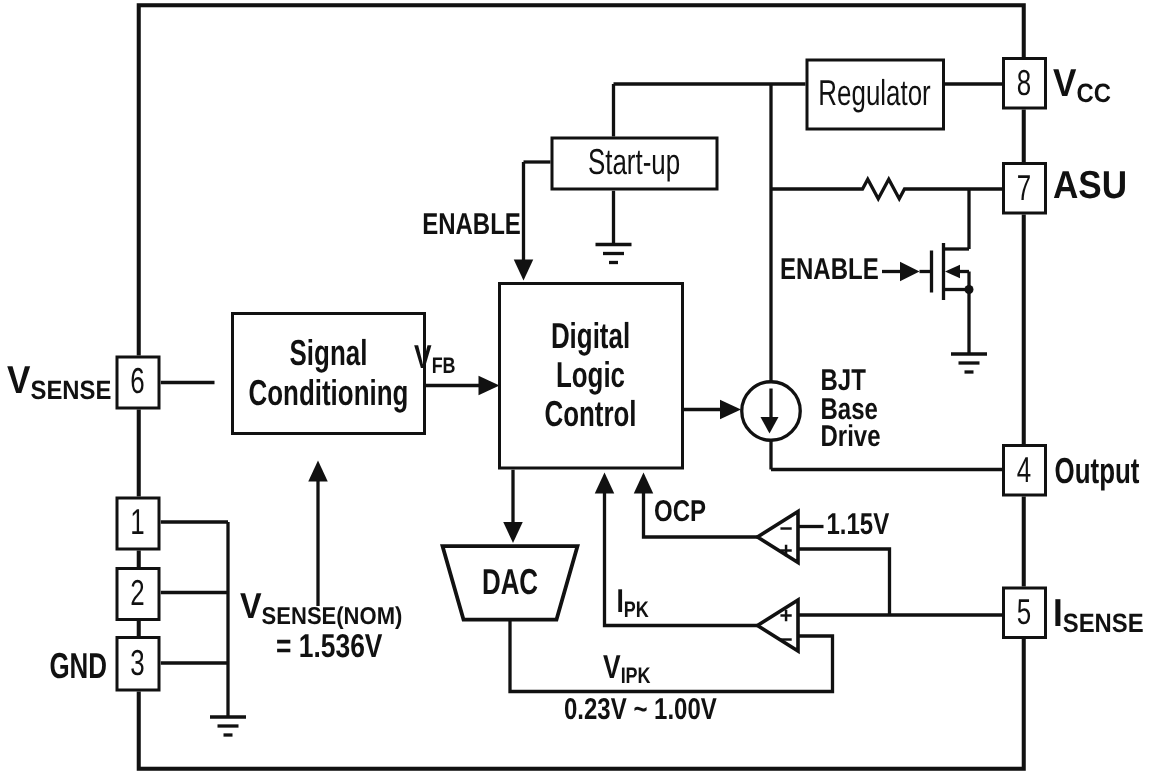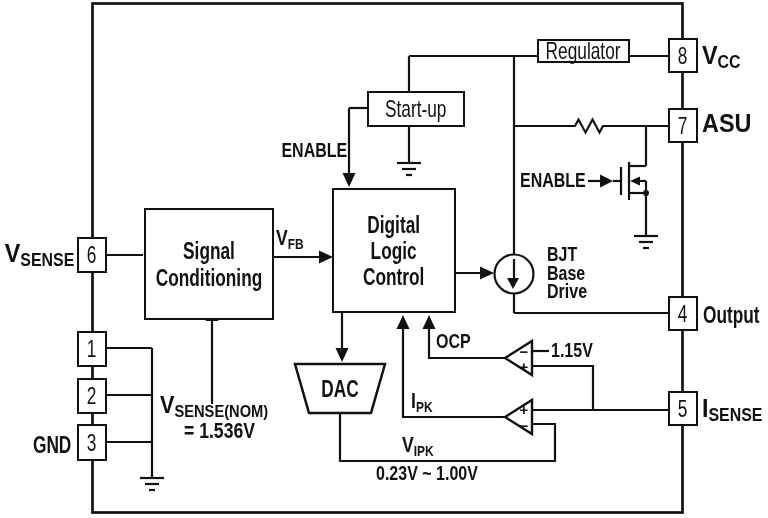--- a/index.html
+++ b/index.html
@@ -128,29 +128,29 @@
     </g>
 
     <g fill="#111" font-weight="bold" font-size="15" text-anchor="middle" font-family="Liberation Sans, DejaVu Sans, sans-serif">
       <text x="524" y="357">−</text>
       <text x="524" y="372">+</text>
       <text x="524" y="415">+</text>
       <text x="524" y="431">−</text>
     </g>
   </svg>
 
-  <div class="box" style="left:537px;top:39px;width:93px;height:24px;">
+  <div class="box" style="left:537px;top:39px;width:93px;height:48px;">
     <span class="c1 o-c">Regulator</span>
   </div>
 
-  <div class="box" style="left:367px;top:91px;width:98px;height:36px;">
+  <div class="box" style="left:367px;top:91px;width:112px;height:36px;">
     <span class="c1 o-c">Start-up</span>
   </div>
 
-  <div class="box" style="left:144px;top:208px;width:130px;height:112px;">
+  <div class="box" style="left:154px;top:208px;width:130px;height:82px;">
     <div class="c1 o-c ml2">
       <div>Signal</div>
       <div>Conditioning</div>
     </div>
   </div>
 
   <div class="box" style="left:332px;top:188px;width:124px;height:125px;">
     <div class="c1 o-c ml">
       <div>Digital</div>
       <div>Logic</div>

